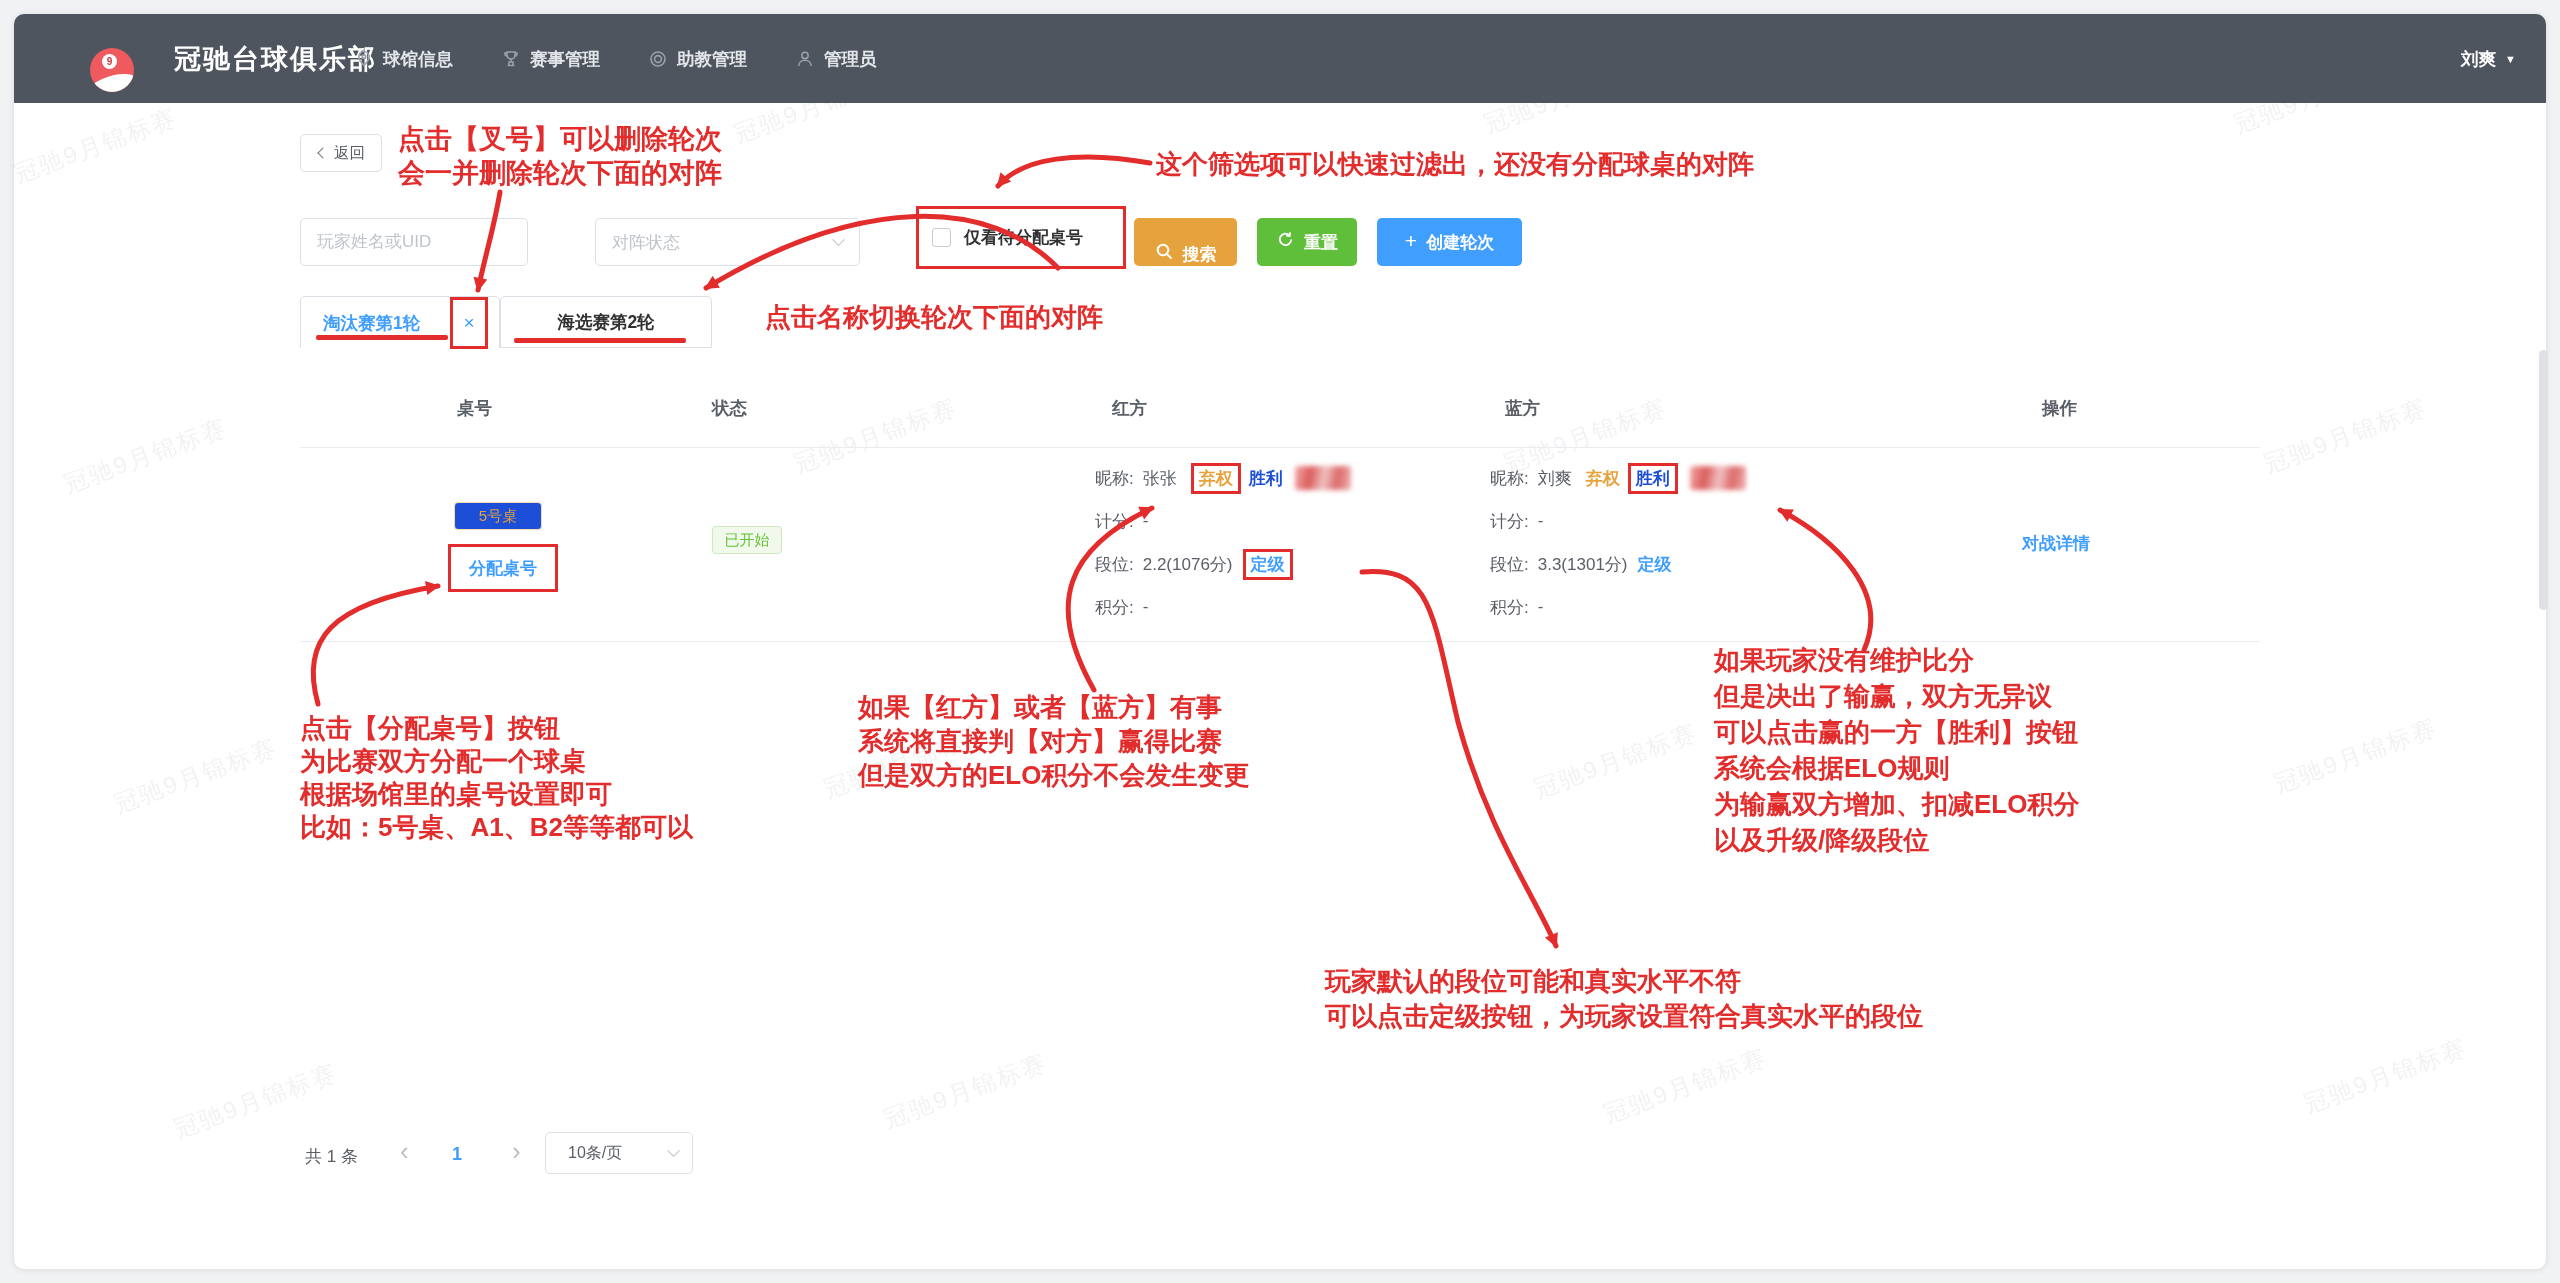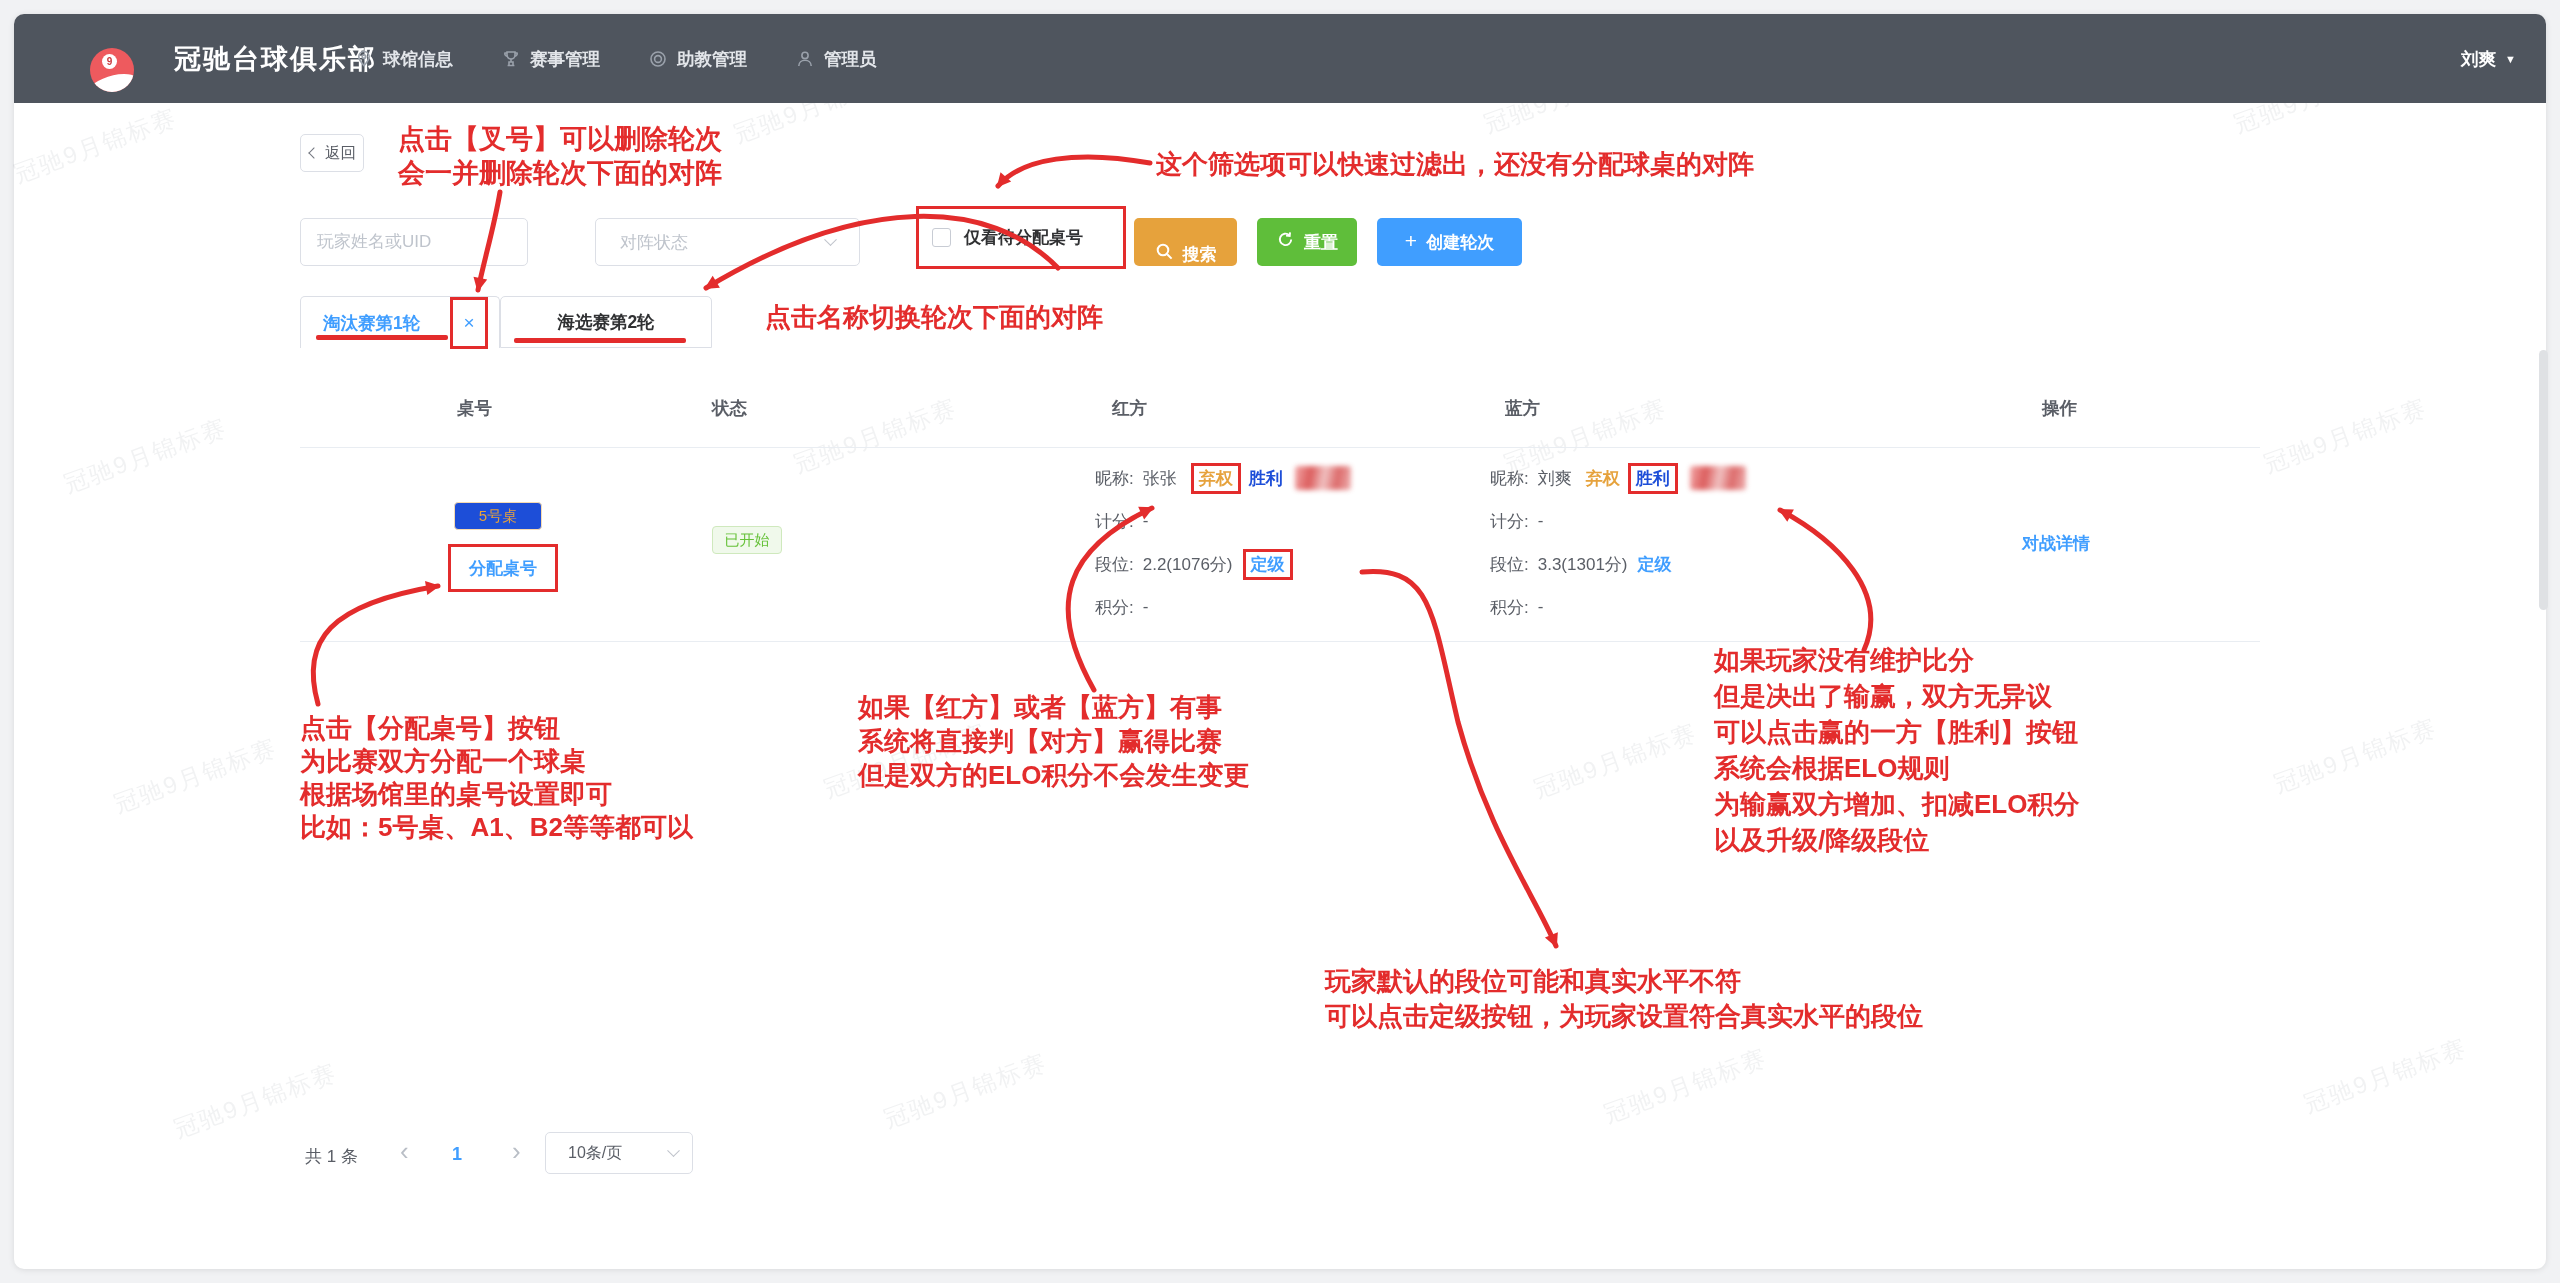--- a/index.html
+++ b/index.html
@@ -17,26 +17,26 @@
   .logo .stripe { position:absolute; left:-6px; bottom:-10px; width:56px; height:26px; background:#fff; border-radius:50%; transform:rotate(-18deg); }
   .logo .numcircle { position:absolute; left:12px; top:6px; width:15px; height:15px; background:#fff; border-radius:50%; color:#c93a3e; font-size:10px; font-weight:bold; text-align:center; line-height:15px; }
   .brand { position:absolute; left:160px; top:0; height:89px; display:flex; align-items:center; color:#fff; font-size:27px; font-weight:bold; letter-spacing:2px; white-space:nowrap; }
   .navmenu { position:absolute; left:340px; top:0; height:89px; display:flex; align-items:center; gap:48px; }
   .navitem { display:flex; align-items:center; gap:9px; color:#e3e6ea; font-size:17.5px; font-weight:600; white-space:nowrap; cursor:pointer; }
   .navitem svg { display:block; }
   .userbox { position:absolute; right:30px; top:0; height:89px; display:flex; align-items:center; gap:9px; color:#fff; font-size:17.5px; font-weight:600; cursor:pointer; }
   .caret { font-size:11px; color:#fff; }
 
   
-  .back-btn { position:absolute; left:300px; top:134px; width:64px; height:38px; border:1px solid #dcdfe6; border-radius:5px; background:#fff; display:flex; align-items:center; justify-content:center; gap:7px; color:#5a5e66; font-size:15.5px; cursor:pointer; }
+  .back-btn { position:absolute; left:300px; top:134px; width:82px; height:38px; border:1px solid #dcdfe6; border-radius:5px; background:#fff; display:flex; align-items:center; justify-content:center; gap:7px; color:#5a5e66; font-size:15.5px; cursor:pointer; }
   .chev-left { width:8px; height:8px; border-left:1.8px solid #73777f; border-bottom:1.8px solid #73777f; transform:rotate(45deg); margin-left:2px; }
   .inputbox { position:absolute; left:300px; top:218px; width:228px; height:48px; border:1px solid #dcdfe6; border-radius:5px; background:#fff; display:flex; align-items:center; padding:0 16px; }
   .inputbox input { border:none; outline:none; width:100%; font-size:17px; color:#303133; font-family:inherit; background:transparent; }
   .inputbox input::placeholder { color:#bfc4cc; }
-  .selectbox { position:absolute; left:595px; top:218px; width:265px; height:48px; border:1px solid #dcdfe6; border-radius:5px; background:#fff; display:flex; align-items:center; justify-content:space-between; padding:0 24px; cursor:pointer; }
+  .selectbox { position:absolute; left:595px; top:218px; width:265px; height:48px; border:1px solid #dcdfe6; border-radius:5px; background:#fff; display:flex; align-items:center; justify-content:space-between; padding:0 16px; cursor:pointer; }
   .selectbox .ph { color:#bfc4cc; font-size:17px; white-space:nowrap; }
   .chev-down { width:9px; height:9px; border-right:1.8px solid #c0c4cc; border-bottom:1.8px solid #c0c4cc; transform:rotate(45deg) translate(-2px,-2px); }
   .cbx-wrap { position:absolute; left:916px; top:206px; width:210px; height:63px; border:3px solid #e32c2c; display:flex; align-items:center; gap:13px; padding-left:13px; background:transparent; }
   .cbx { width:19px; height:19px; border:1px solid #c8ccd4; border-radius:3px; background:#fff; cursor:pointer; flex:none; }
   .cbx-label { font-size:17px; font-weight:600; color:#303133; white-space:nowrap; }
   .btn { position:absolute; top:218px; height:48px; border:none; border-radius:5px; color:#fff; font-size:17px; font-weight:600; display:flex; align-items:center; justify-content:center; gap:9px; cursor:pointer; white-space:nowrap; font-family:inherit; }
   .btn-search { left:1134px; width:103px; background:#e6a23c;align-items:flex-end; }
   .btn-reset { left:1257px; width:100px; background:#5fbe3a; }
   .btn-create { left:1377px; width:145px; background:#409eff; }
   .plus { font-size:21px; font-weight:400; margin-top:-2px; }

